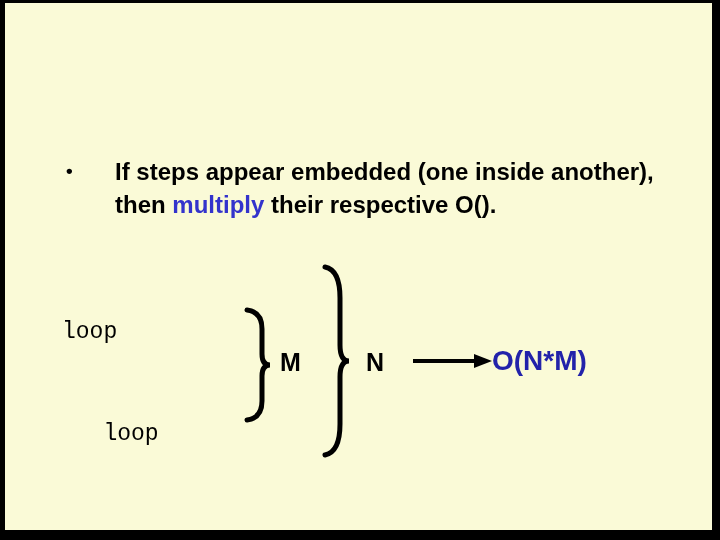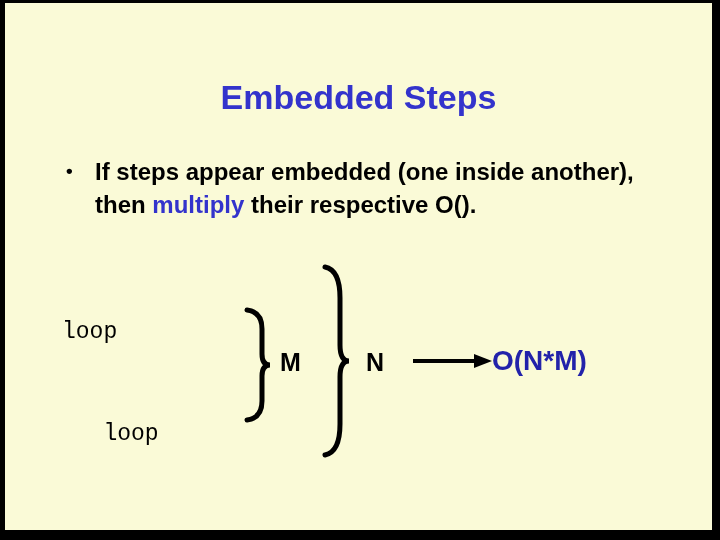--- a/index.html
+++ b/index.html
@@ -46,20 +46,21 @@
     font-weight: bold;
     padding-top: 5px;
     color: var(--text, #000);
   }
   .bullet-text {
     width: 562px;
     font-size: 24px;
     line-height: 33px;
     font-weight: bold;
     color: var(--text, #000);
+    margin-left: 20px;
   }
   .bullet-text .accent { color: var(--accent, #3333CC); }
 
   .code-block {
     position: absolute;
     left: 57px;
     top: 244px;
     font-family: "Liberation Mono", "DejaVu Sans Mono", monospace;
     font-size: 23px;
     line-height: 34px;
@@ -88,21 +89,20 @@
     font-size: 28px;
     font-weight: bold;
     color: var(--result, #2222AA);
   }
 </style>
 </head>
 <body>
 
 <div class="slide">
 
-  <div class="slide-title">Embedded Steps</div>
 
   <div class="bullet-item">
     <span class="bullet-marker">•</span>
     <div class="bullet-text"><span>If steps appear embedded (one inside another), then </span><span class="accent">multiply</span><span> their respective O().</span></div>
   </div>
 
   <div class="code-block">
     <div>loop</div>
     <div>   loop</div>
     <div>   . . .</div>

